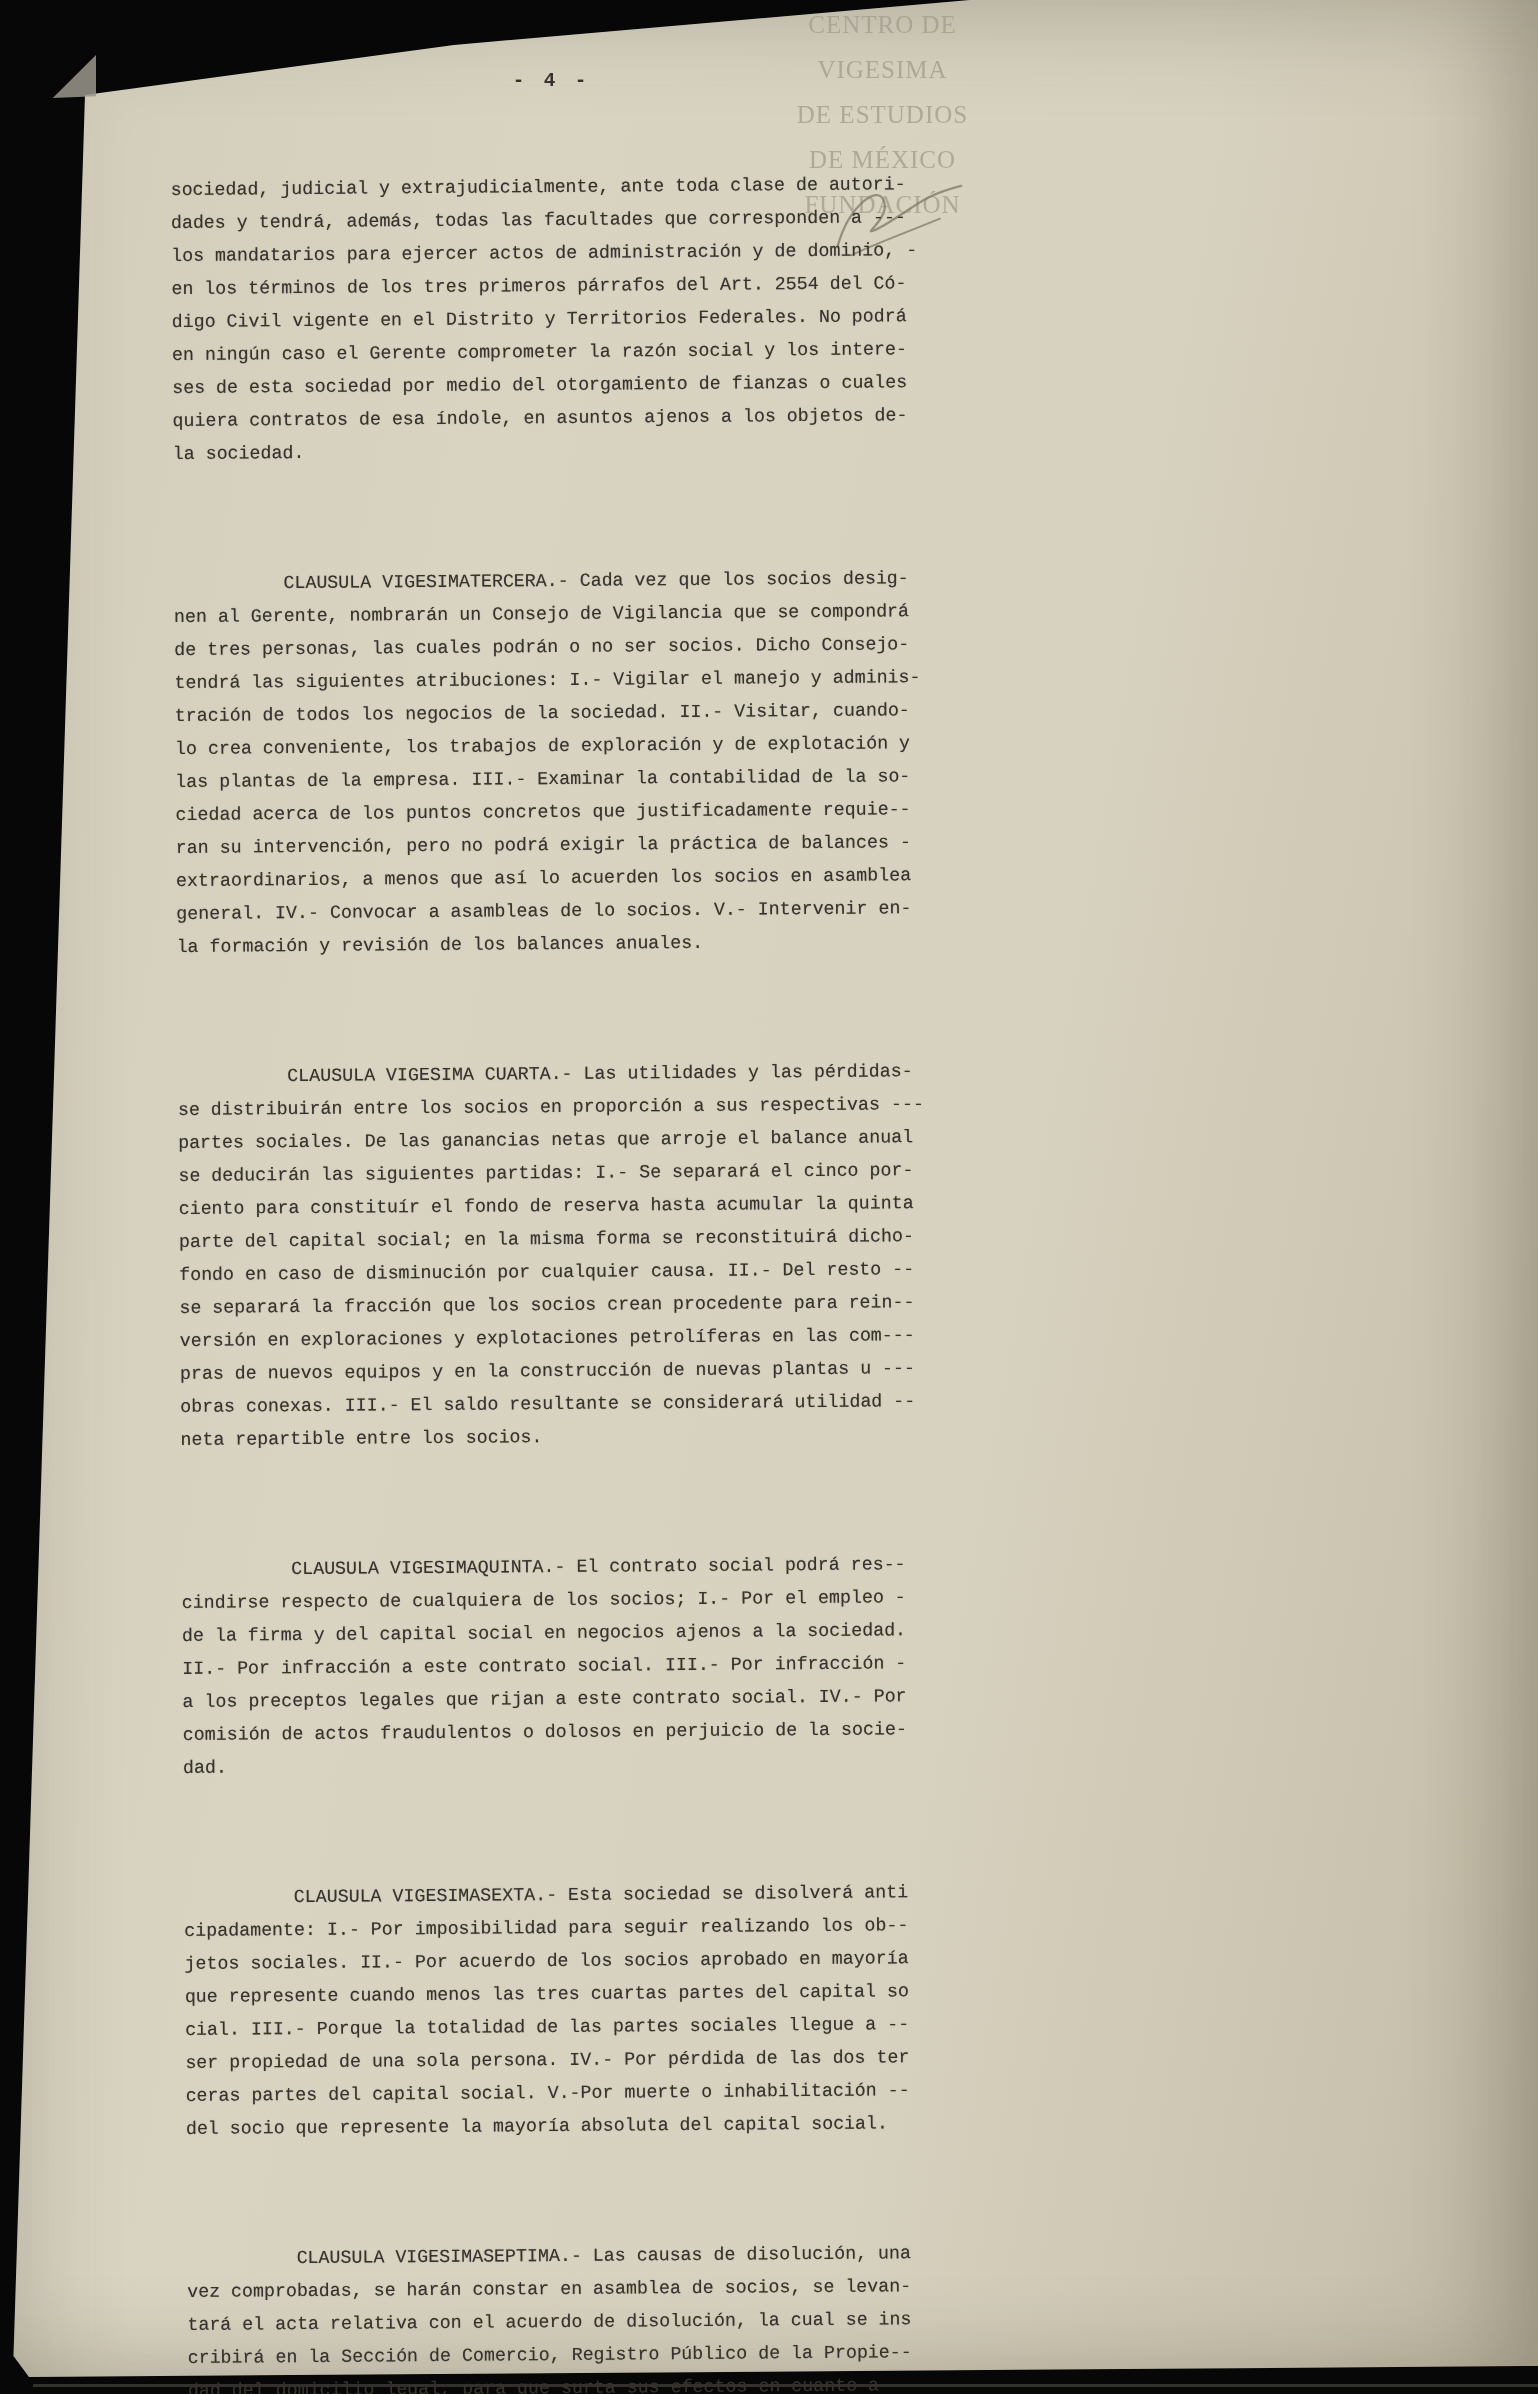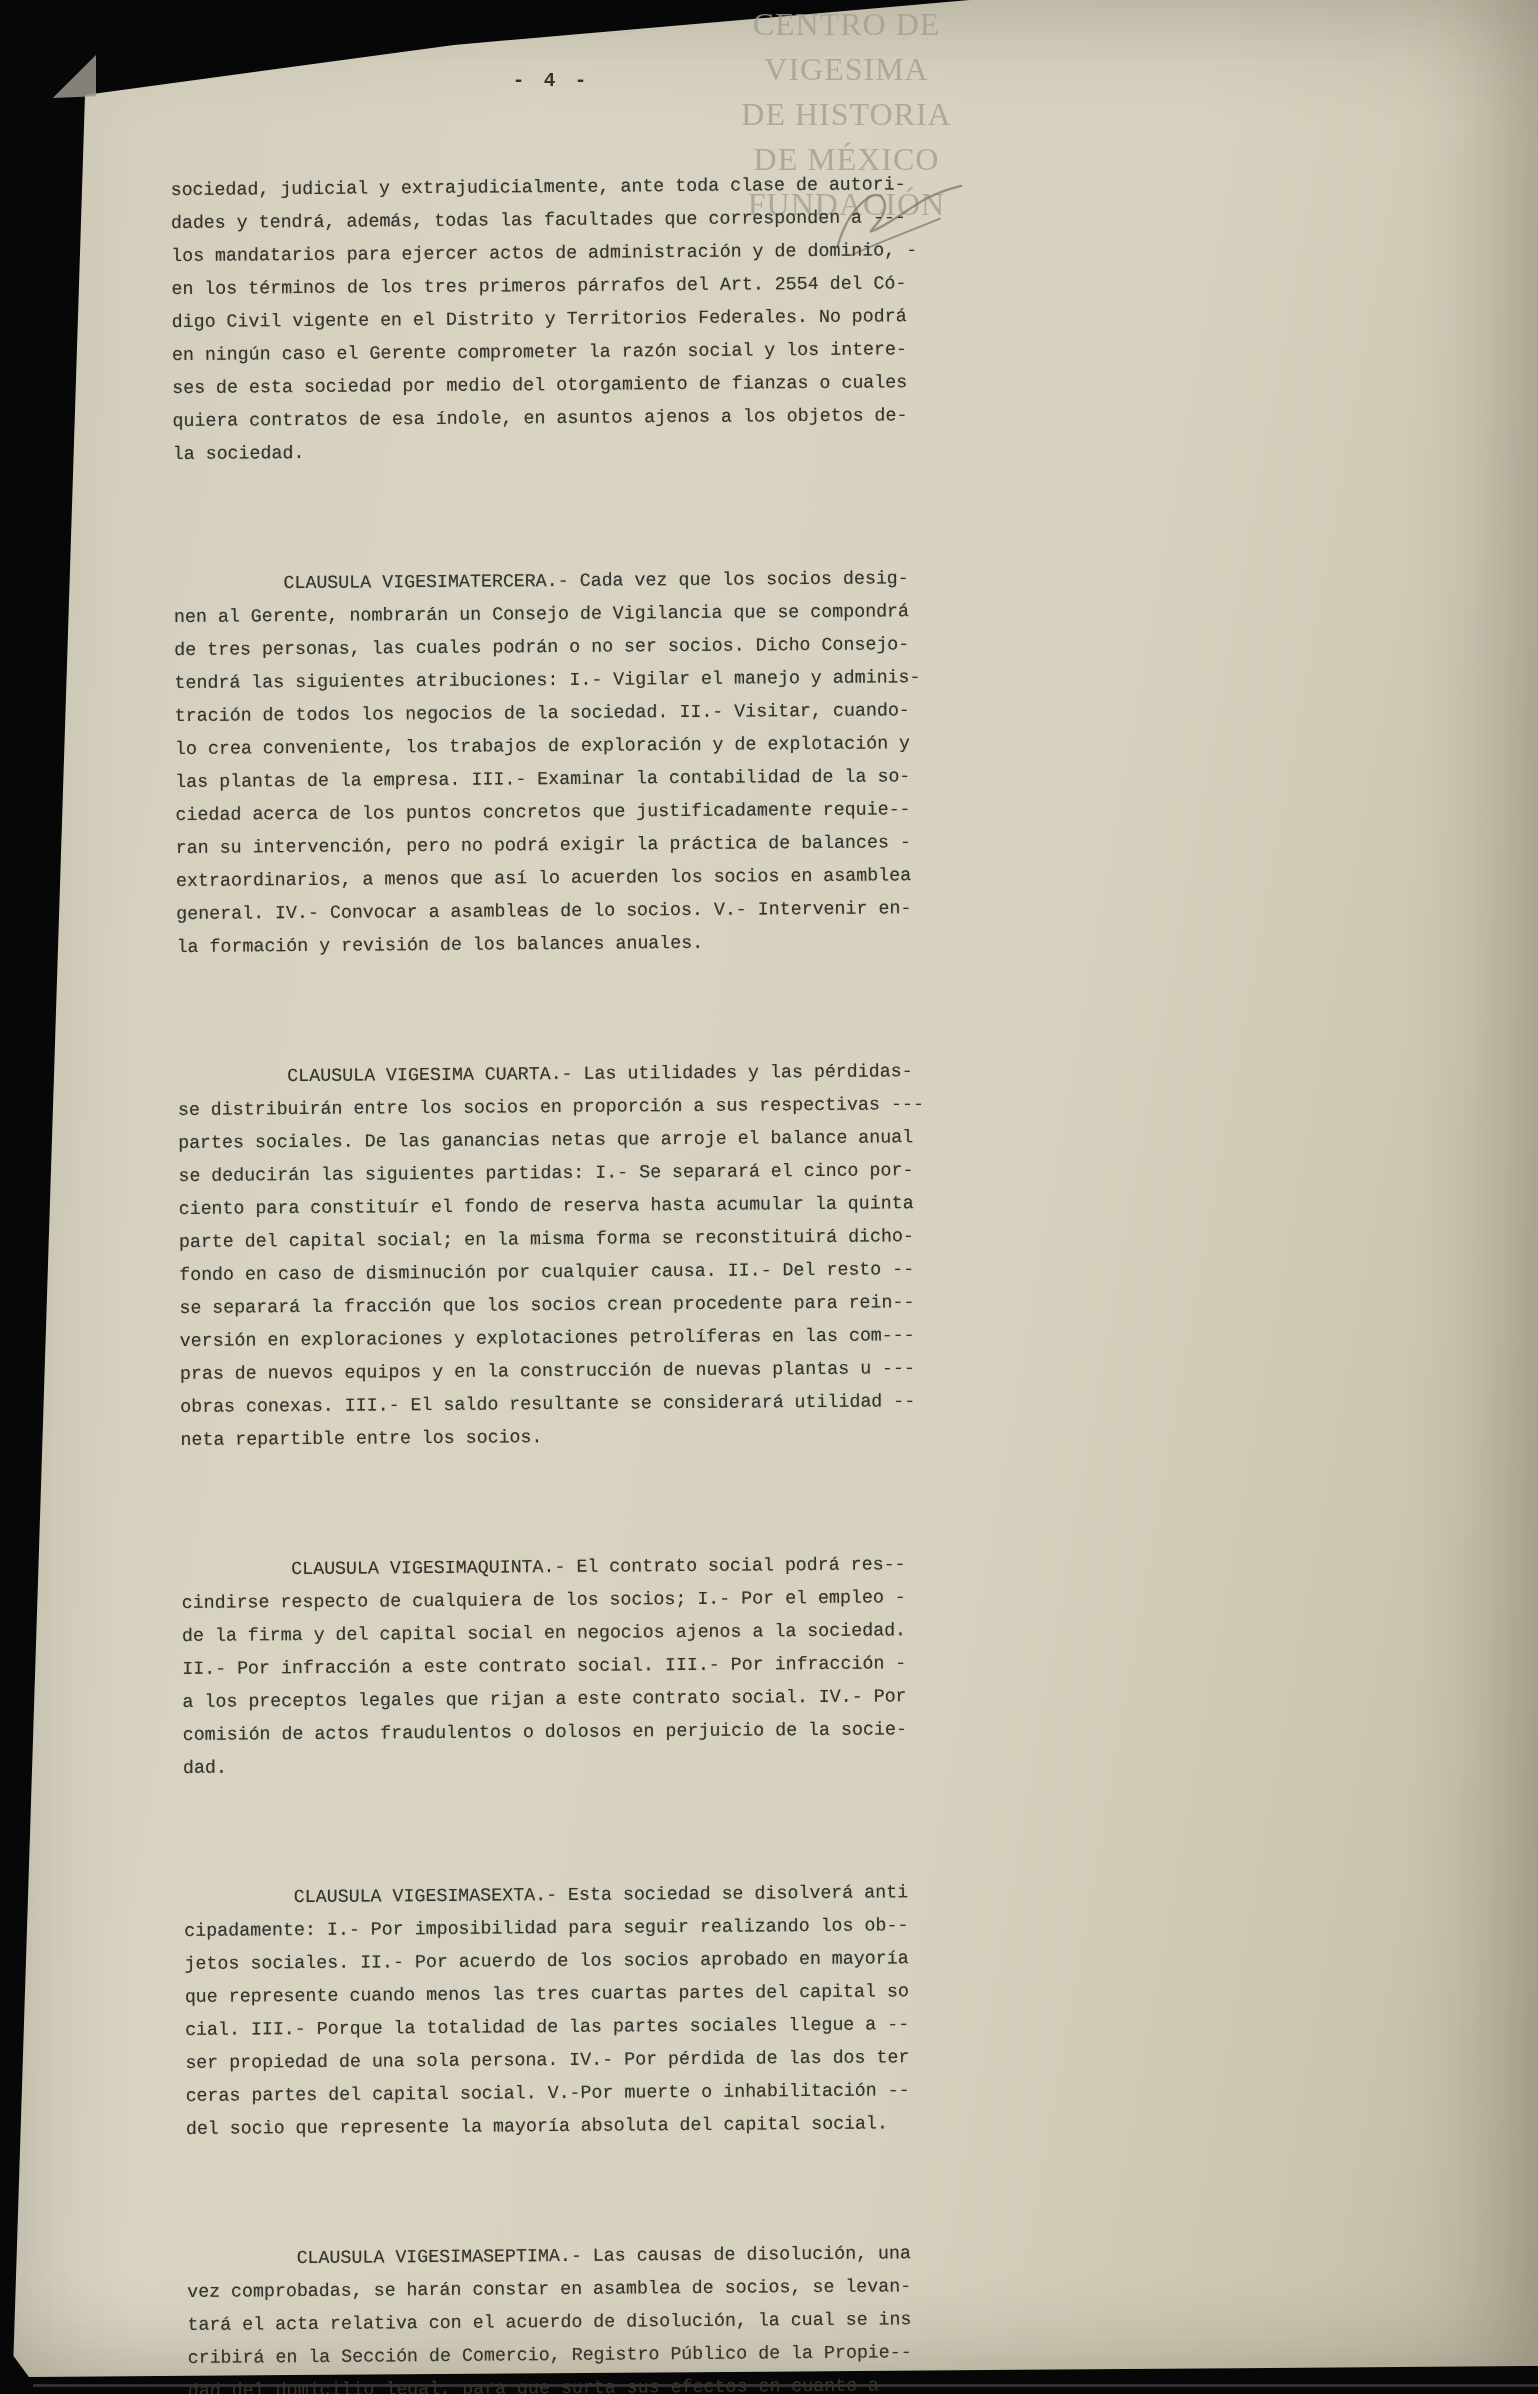--- a/index.html
+++ b/index.html
@@ -21,24 +21,24 @@
     position:absolute; left:50px; top:54px; width:46px; height:44px;
     background:#9a978d;
     clip-path:polygon(6% 100%, 100% 96%, 100% 2%);
     z-index:1; opacity:0.85;
   }
   .edge-line {
     position:absolute; left:33px; right:0; bottom:6.8px; height:2.9px;
     background:#55534c; opacity:0.55; z-index:1;
   }
   .watermark {
-    position:absolute; left:725px; top:1.9px; width:243px;
+    position:absolute; left:761px; top:1.9px; width:243px;
     text-align:center; z-index:1;
     font-family:"Liberation Serif","DejaVu Serif",serif;
-    font-size:32px; line-height:45px; letter-spacing:1px;
+    font-size:25px; line-height:45px; letter-spacing:1px;
     color:#a39e8e; opacity:0.8;
   }
   .handwriting {
     position:absolute; left:832px; top:176px; z-index:2; opacity:0.75;
   }
   .page-number {
     position:absolute; left:170px; top:70px; width:763px;
     text-align:center; z-index:3;
     font-size:19.3px; letter-spacing:3.9px; color:#34322c; font-weight:bold;
   }
@@ -56,21 +56,21 @@
 </head>
 <body>
 
 <div class="paper"></div>
 <div class="corner-artifact"></div>
 <div class="edge-line"></div>
 
 <div class="watermark">
   <div>CENTRO DE</div>
   <div>VIGESIMA</div>
-  <div>DE HISTORIA</div>
+  <div>DE ESTUDIOS</div>
   <div>DE MÉXICO</div>
   <div>FUNDACIÓN</div>
 </div>
 
 <svg class="handwriting" width="135" height="92" viewBox="0 0 140 95">
   <path d="M6,72 C18,30 48,8 54,26 C60,44 30,62 44,56 C62,48 84,30 100,22 C114,15 126,12 134,10" fill="none" stroke="#7d7869" stroke-width="2.4" stroke-linecap="round"></path>
   <path d="M20,82 C45,70 78,58 112,44" fill="none" stroke="#7d7869" stroke-width="1.8" stroke-linecap="round"></path>
 </svg>
 
 <div class="page-number">- 4 -</div>

